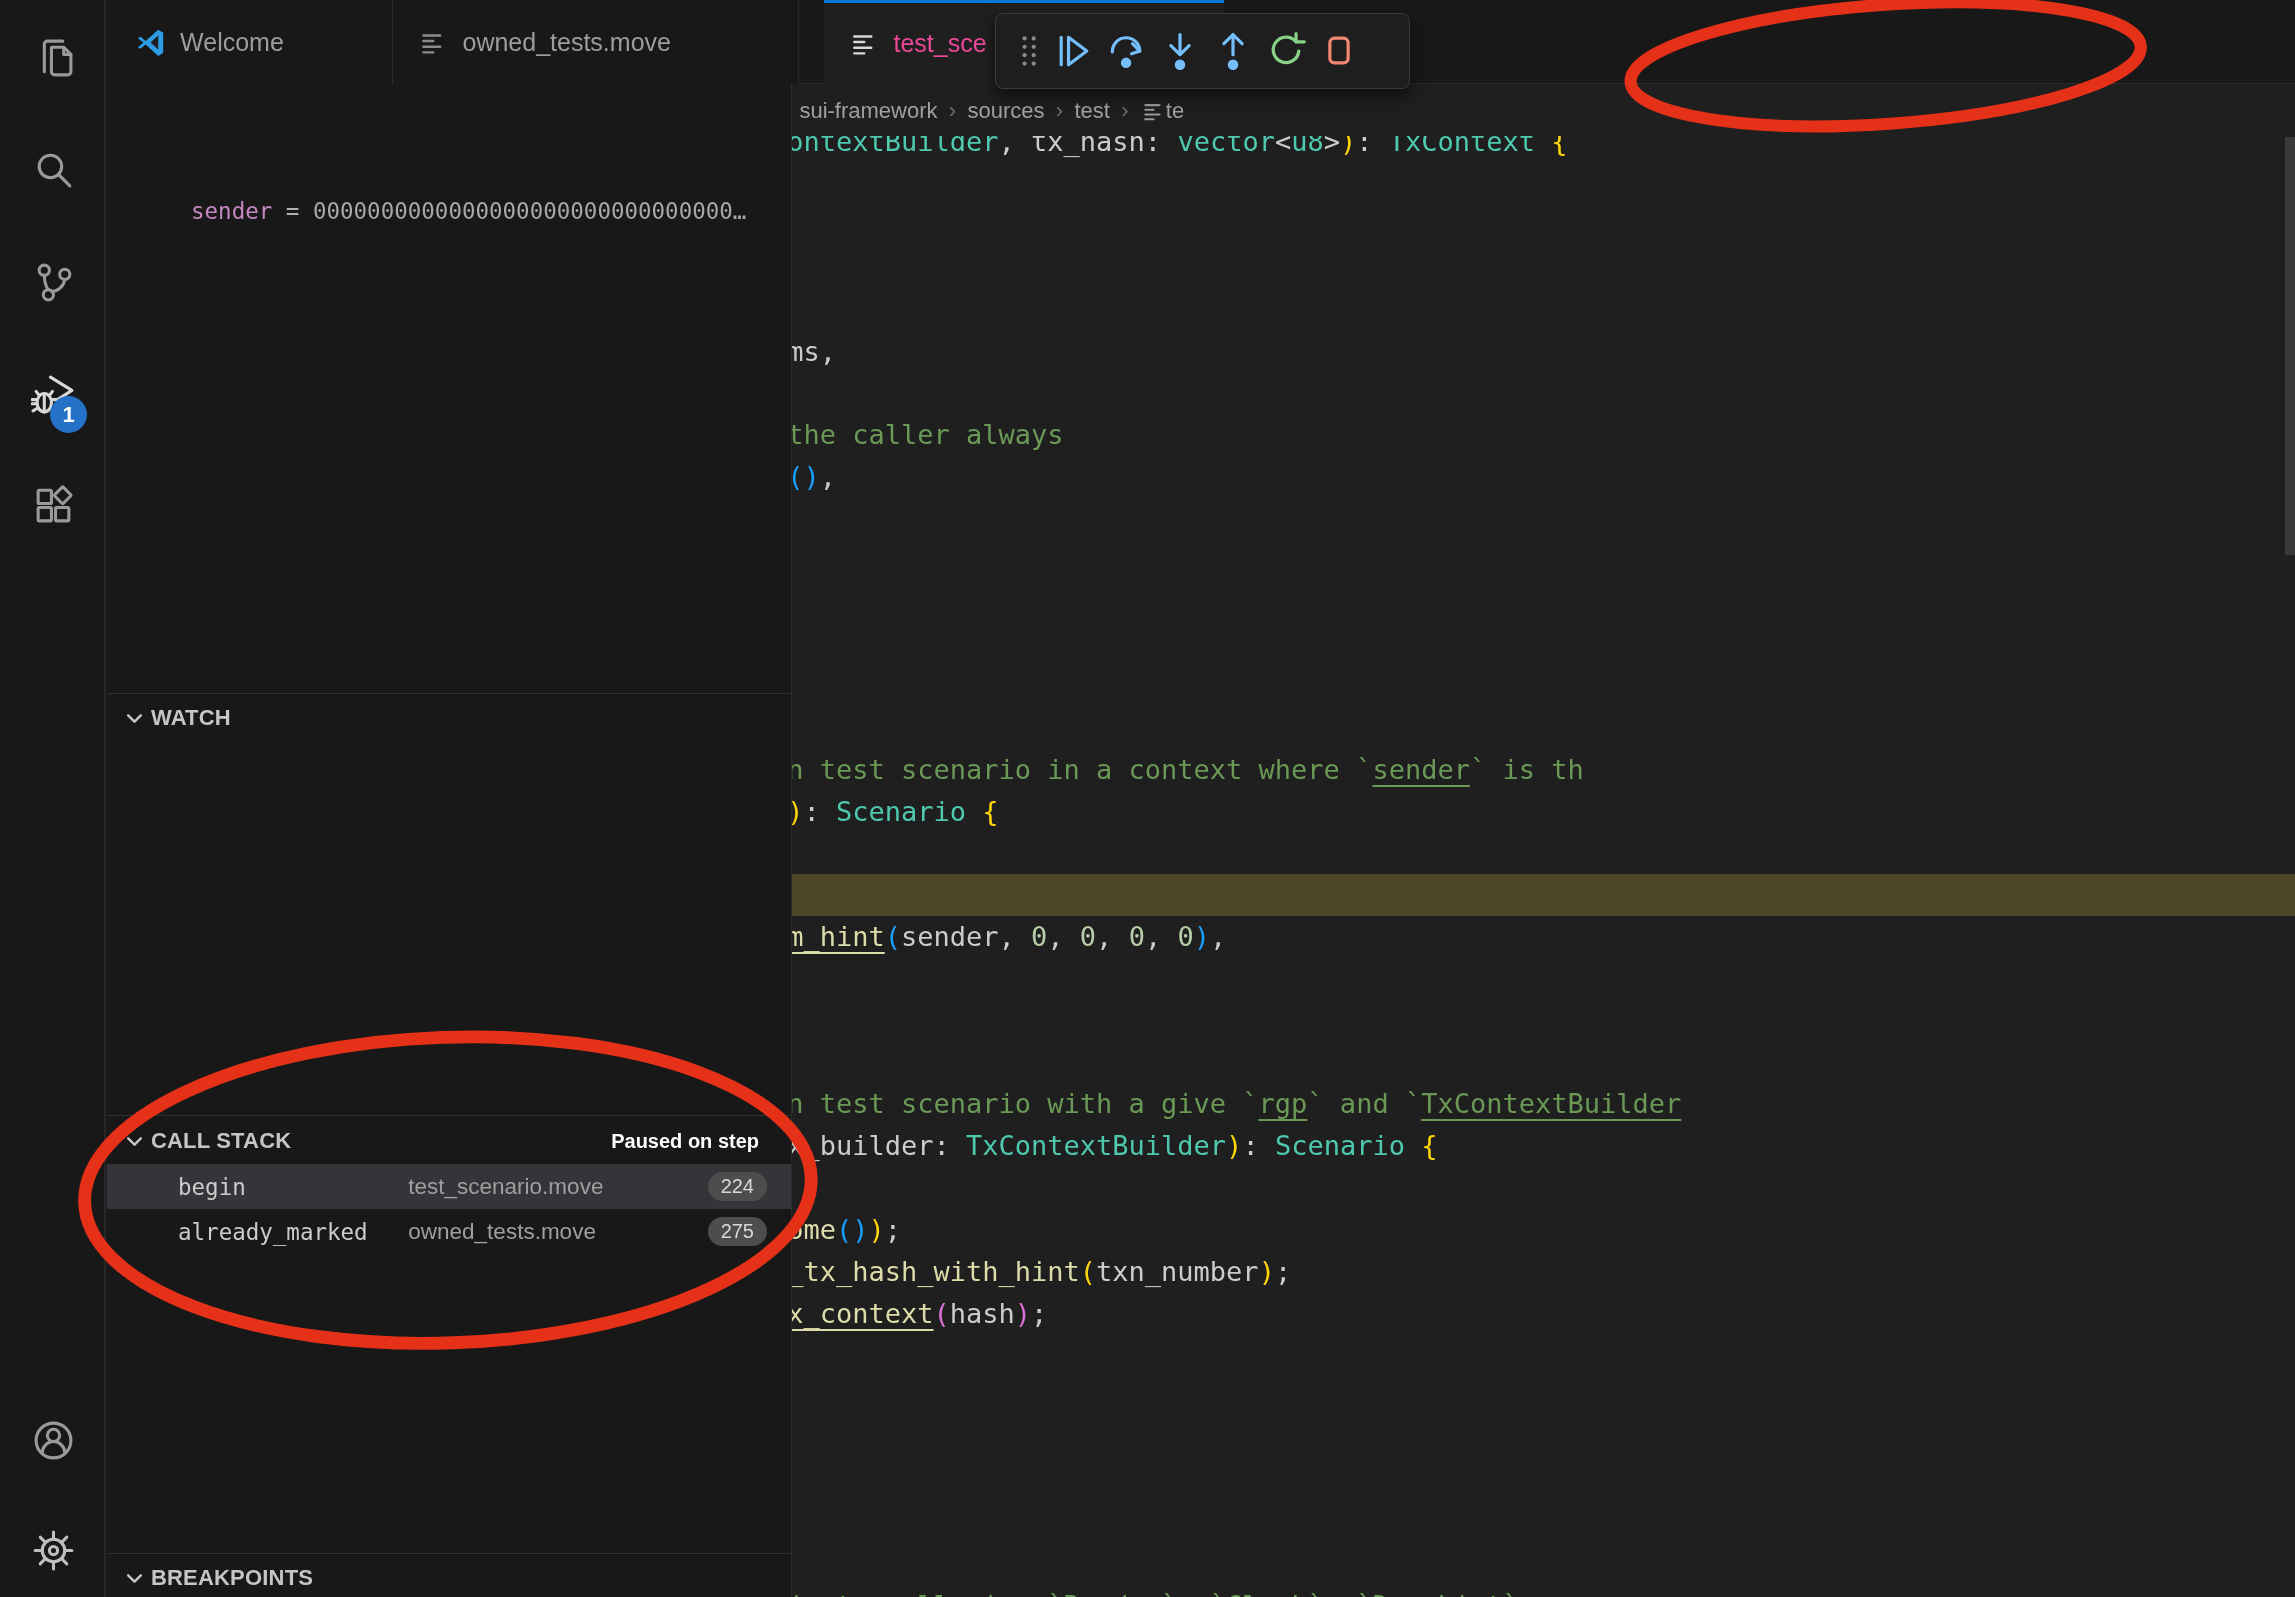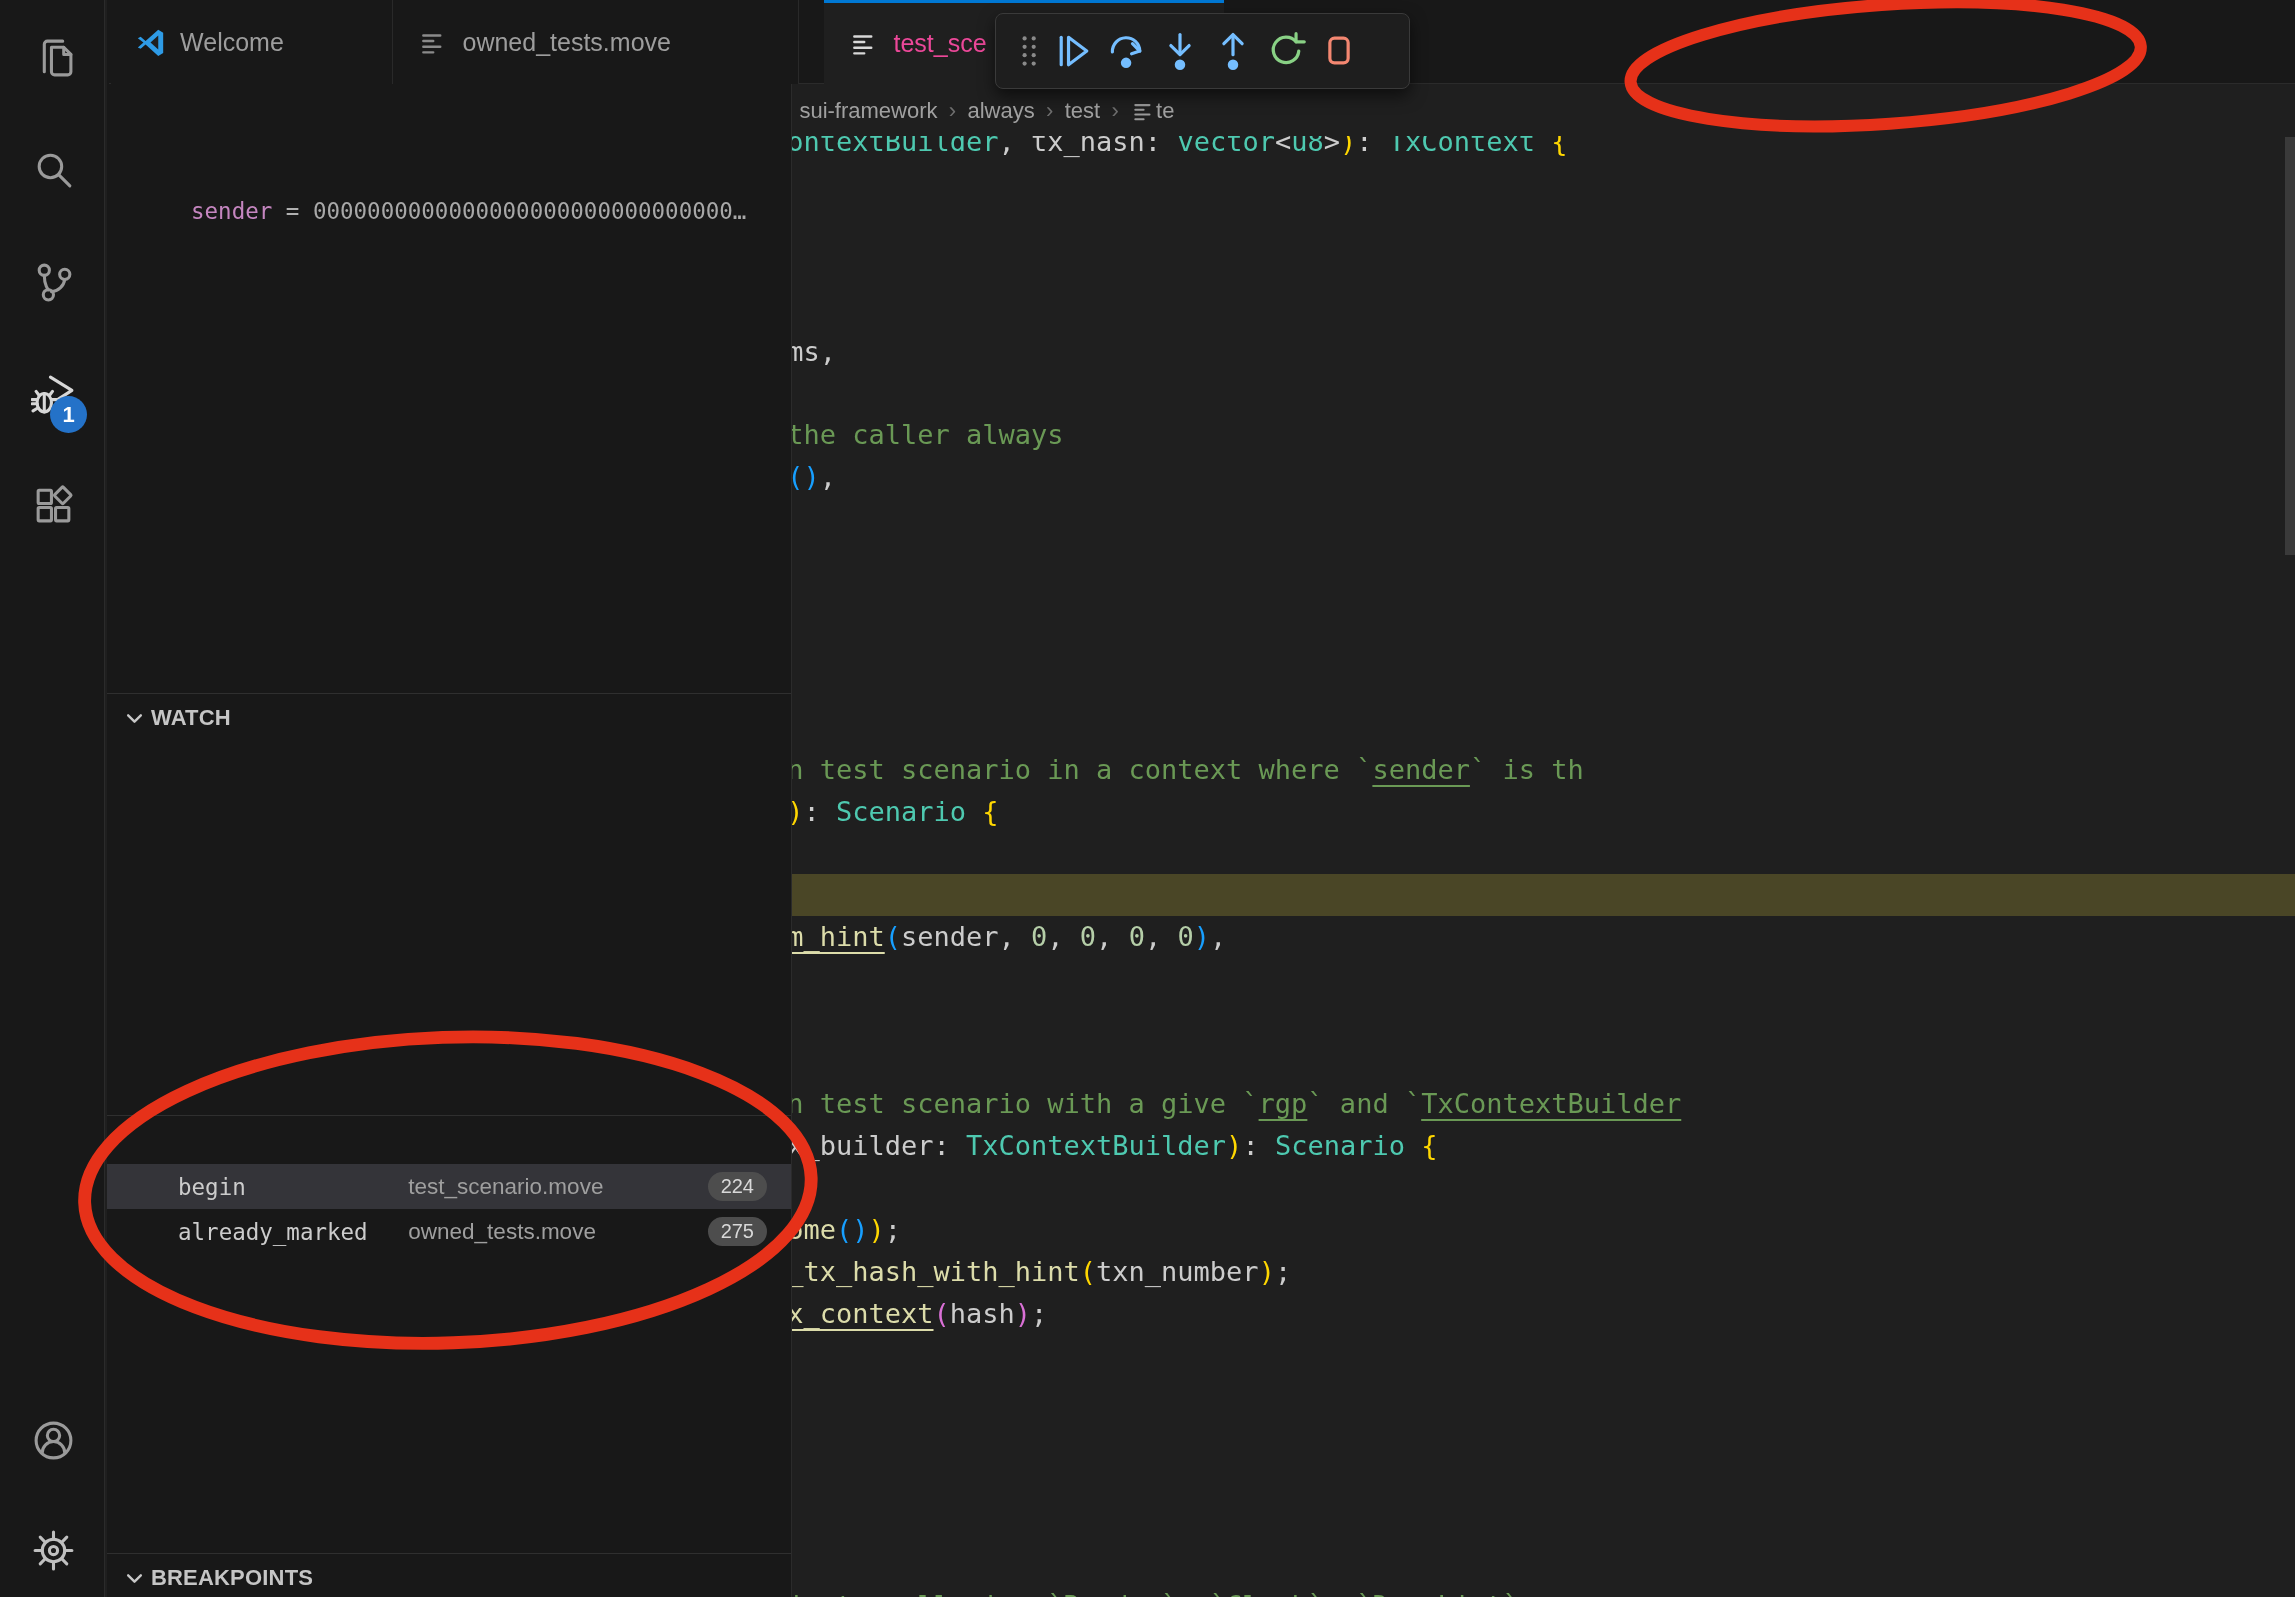--- a/index.html
+++ b/index.html
@@ -203,20 +203,27 @@
 
     <div class="divider" style="top:693px"></div>
     <div class="sect-head" style="top:697px">
       <span class="sect-chev"><svg viewBox="0 0 34 34" width="100%" height="100%" fill="none" stroke-linecap="round" stroke-linejoin="round">
             <path d="M9 13 L17 21 L25 13" stroke="#c8c8c8" stroke-width="3"></path>
           </svg></span>
       <span class="sect-label">WATCH</span>
     </div>
 
     <div class="divider" style="top:1115px"></div>
+    <div class="sect-head" style="top:1120px">
+      <span class="sect-chev"><svg viewBox="0 0 34 34" width="100%" height="100%" fill="none" stroke-linecap="round" stroke-linejoin="round">
+            <path d="M9 13 L17 21 L25 13" stroke="#c8c8c8" stroke-width="3"></path>
+          </svg></span>
+      <span class="sect-label">CALL STACK</span>
+      <span class="paused">Paused on step</span>
+    </div>
     <div id="frames">
         <div class="frame sel" style="top: 1164px;">
           <span class="frame-name">begin</span>
           <span class="frame-file">test_scenario.move</span>
           <span class="frame-badge">224</span>
         </div>
         <div class="frame" style="top: 1209px;">
           <span class="frame-name">already_marked</span>
           <span class="frame-file">owned_tests.move</span>
           <span class="frame-badge">275</span>
@@ -281,21 +288,21 @@
         <span class="bc-item">sui</span>
         <span class="bc-sep">›</span>
         <span class="bc-item">crates</span>
         <span class="bc-sep">›</span>
         <span class="bc-item">sui-framework</span>
         <span class="bc-sep">›</span>
         <span class="bc-item">packages</span>
         <span class="bc-sep">›</span>
         <span class="bc-item">sui-framework</span>
         <span class="bc-sep">›</span>
-        <span class="bc-item">always</span>
+        <span class="bc-item">sources</span>
         <span class="bc-sep">›</span>
         <span class="bc-item">test</span>
         <span class="bc-sep">›</span>
         <span class="bc-item bc-file">
           <span style="width:26px;height:26px;display:inline-block"><svg viewBox="0 0 44 44" width="100%" height="100%" fill="none" stroke-linecap="round" stroke-linejoin="round">
               <g stroke="#9a9a9a" stroke-width="3.5">
                 <path d="M9 12 H33 M9 20 H23 M9 28 H33 M9 36 H23"></path>
               </g>
             </svg></span>
           <span>te</span>

